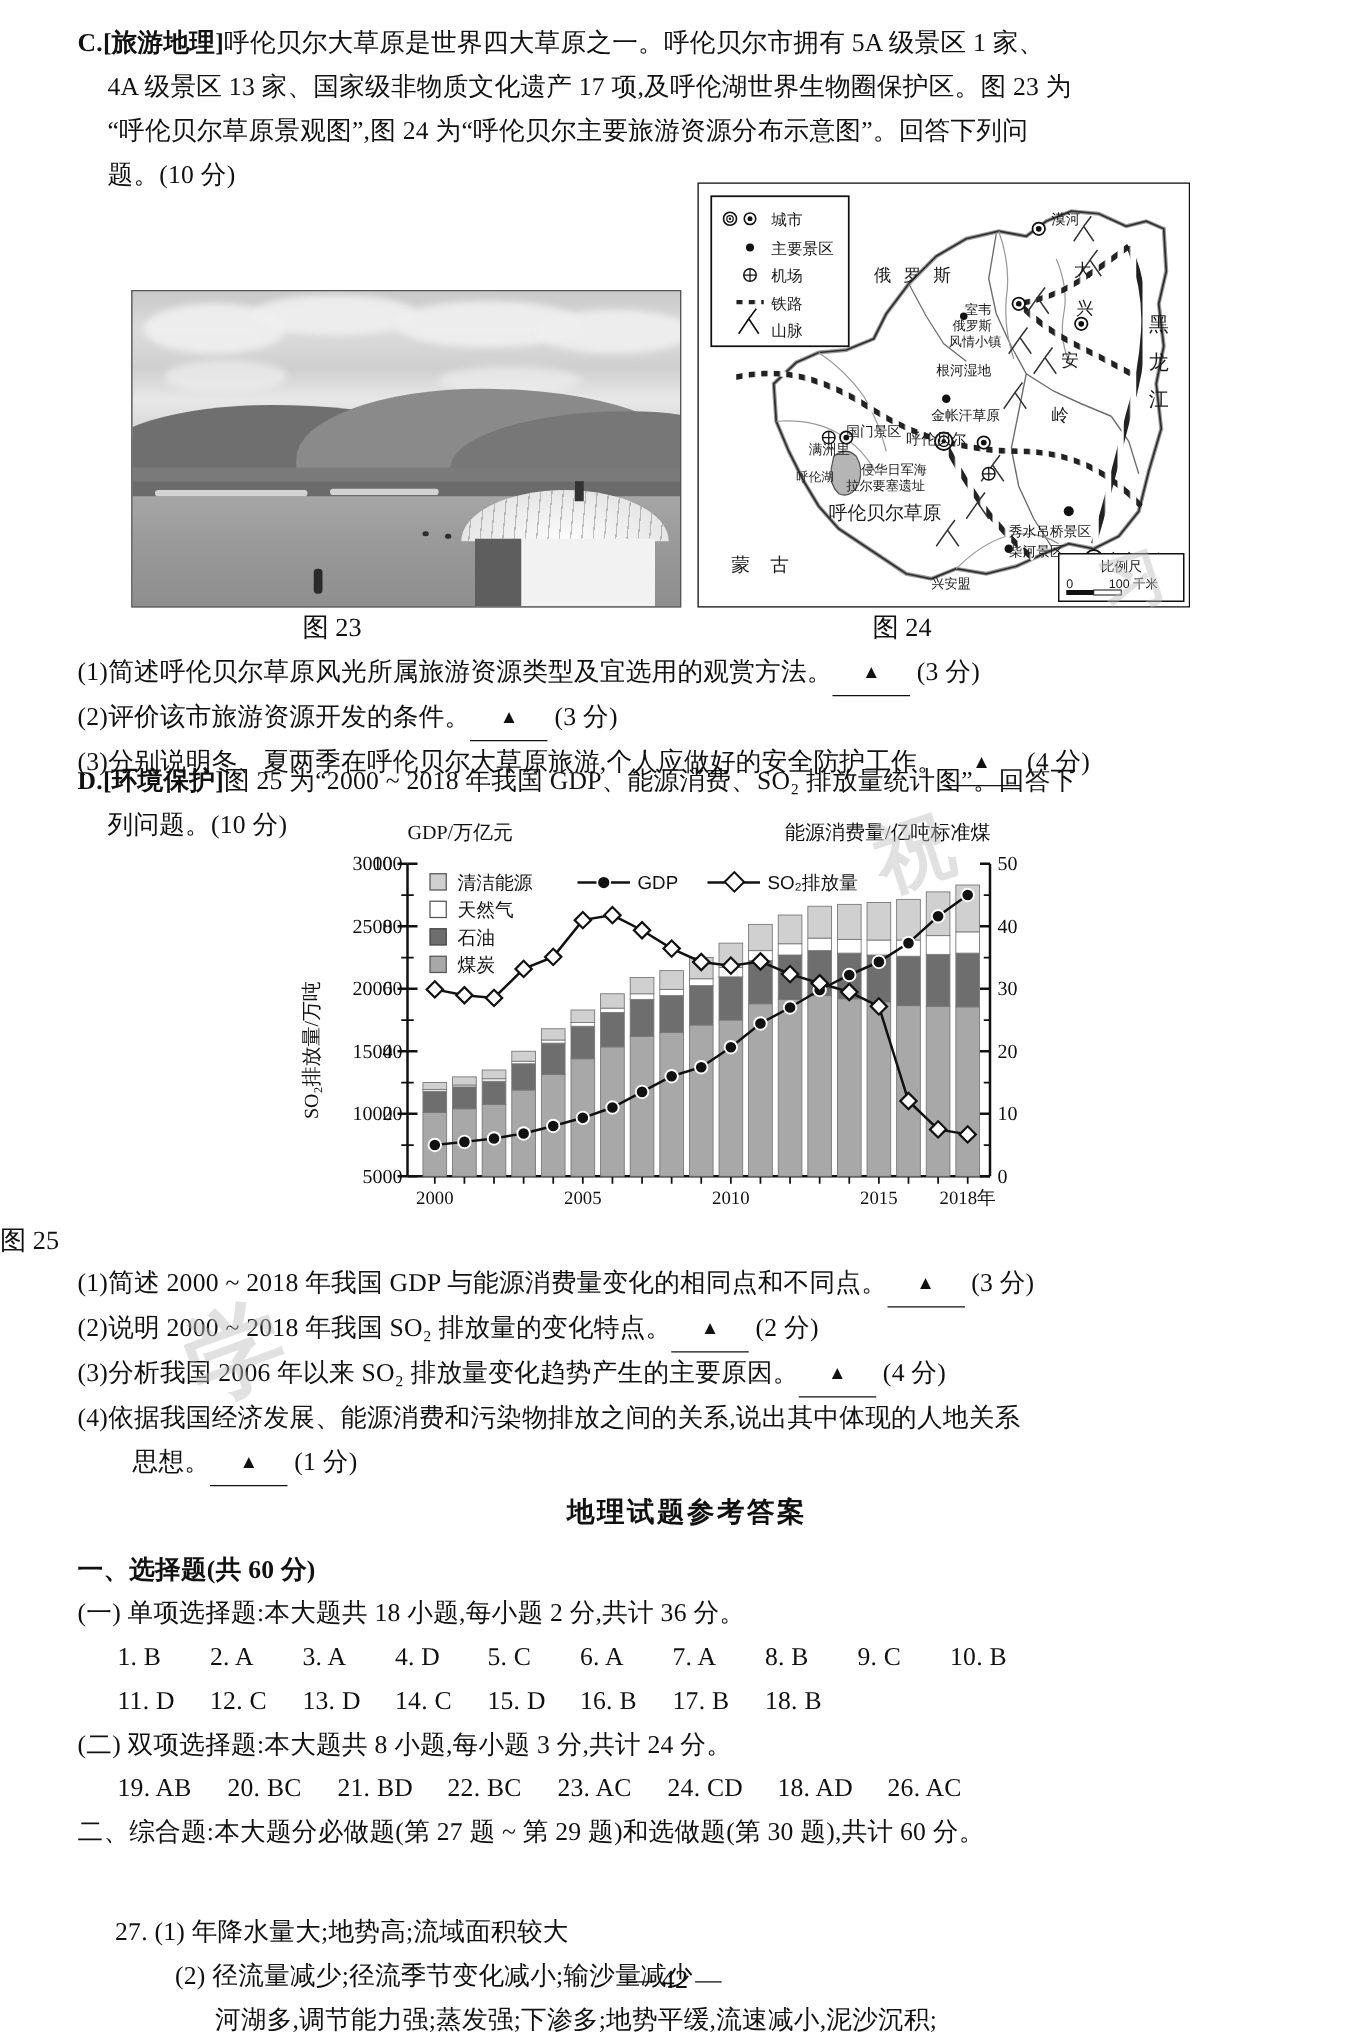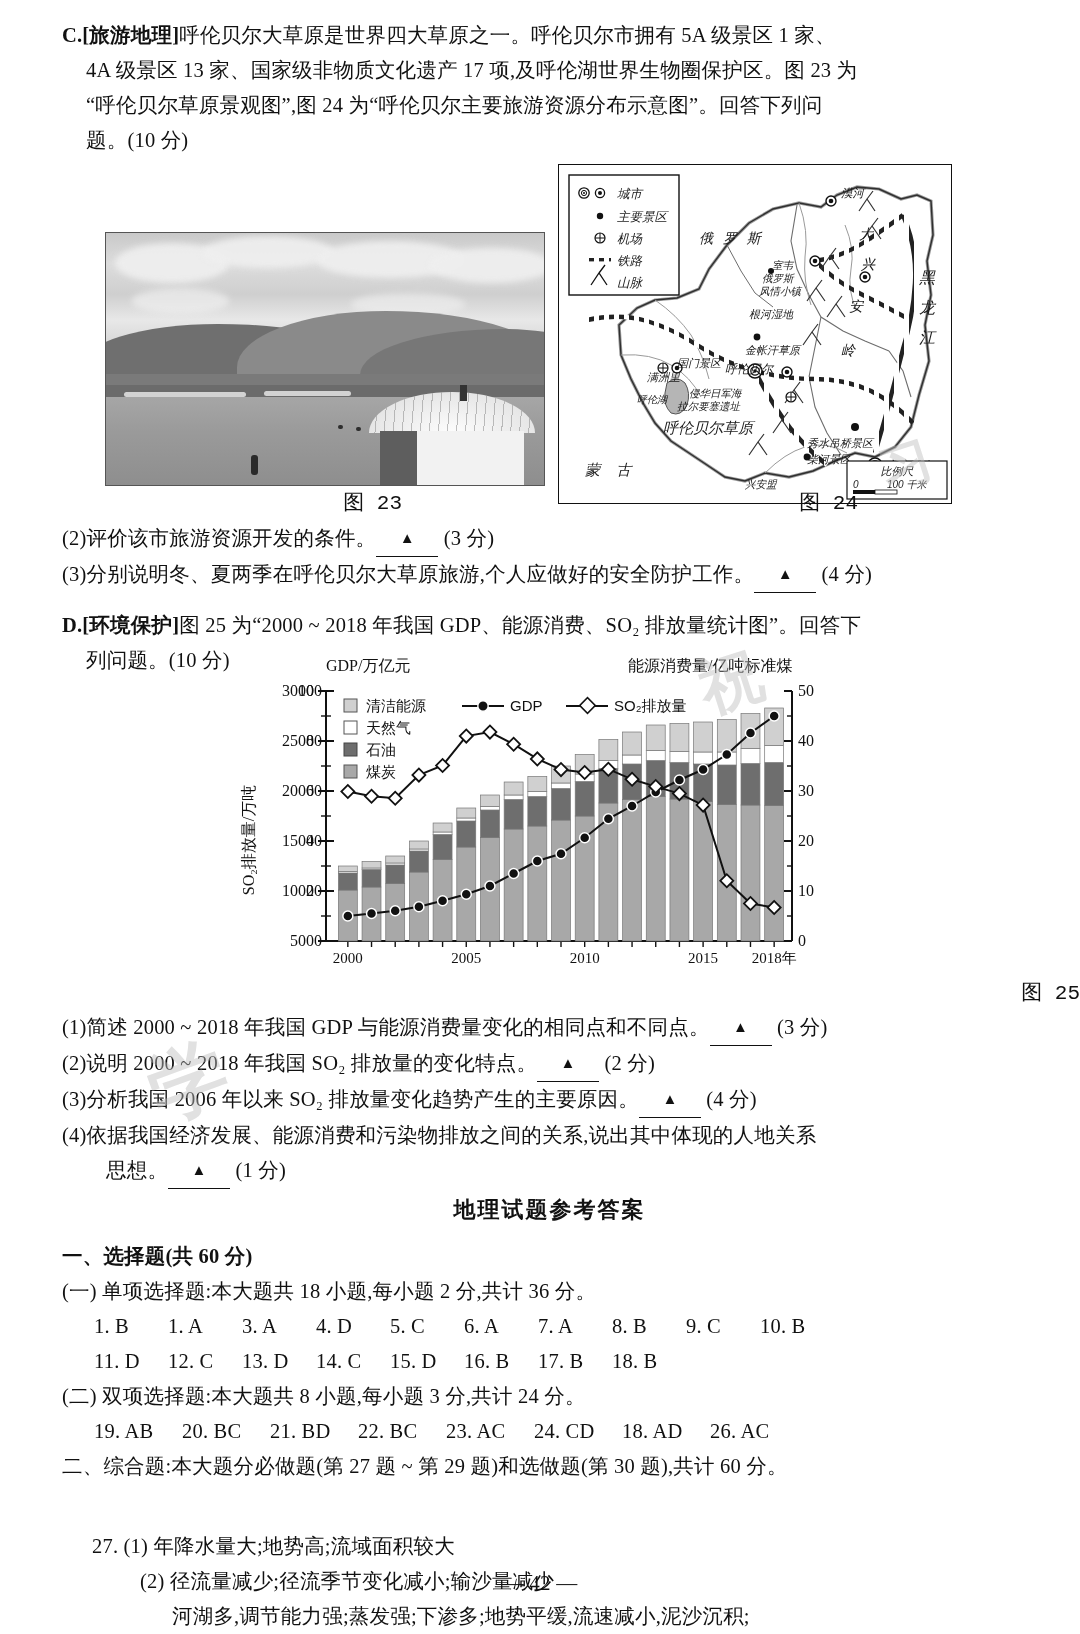--- a/index.html
+++ b/index.html
@@ -49,25 +49,25 @@
      border-radius:50% 50% 0 0/100% 100% 0 0;border-bottom:none;}
   .yurt .ribs{position:absolute;left:0;top:0;width:100%;height:44%;
      background:repeating-linear-gradient(95deg,rgba(140,140,140,.55) 0 1px,transparent 1px 9px);
      border-radius:50% 50% 0 0/100% 100% 0 0;}
   .yurt .body{position:absolute;left:7%;top:42%;width:86%;height:58%;background:#f2f2f2;}
   .yurt .door{position:absolute;left:7%;top:42%;width:22%;height:58%;background:#5e5e5e;}
   .yurt .chim{position:absolute;left:55%;top:-7%;width:7px;height:16px;background:#333;}
   .person{position:absolute;left:33%;top:88%;width:7px;height:20px;background:#2a2a2a;border-radius:3px;}
 
   
-  #map{position:absolute;left:496px;top:24px;width:392px;height:338px;border:1.6px solid #111;background:#e5e5e5;overflow:hidden;font-style:italic;}
+  #map{position:absolute;left:496px;top:6px;width:392px;height:338px;border:1.6px solid #111;background:#e5e5e5;overflow:hidden;}
   #map svg{display:block;}
   .mlabel{font-family:"Liberation Sans","DejaVu Sans",sans-serif;fill:#1a1a1a;}
 
-  .figcap{position:absolute;text-align:right;font-size:21px;font-family:Liberation Mono, monospace;}
+  .figcap{position:absolute;text-align:left;font-size:21px;}
 
   
   #blockD{position:absolute;left:62px;top:608px;width:975px;}
 
   
   #chartwrap{position:absolute;left:240px;top:655px;width:600px;height:330px;}
   #chartwrap svg{display:block;}
   .ax{font-family:"Liberation Serif","DejaVu Serif",serif;font-size:16px;fill:#111;}
   .axs{font-family:"Liberation Serif","DejaVu Serif",serif;font-size:15px;fill:#111;}
   .lg{font-family:"Liberation Sans","DejaVu Sans",sans-serif;font-size:15px;fill:#111;}
@@ -277,20 +277,23 @@
           <rect x="28" y="29" width="22" height="4" fill="#fff" stroke="#111" stroke-width=".8"></rect>
         </g>
       </svg>
     </div>
 
     <div class="figcap" style="left:180px;top:348px;width:160px;">图 23</div>
     <div class="figcap" style="left:636px;top:348px;width:160px;">图 24</div>
   </div>
 
   <div class="ctext" style="position:absolute;left:62px;top:521px;width:975px;">
+    <div class="arow">
+      <span>(1)</span><span>简述呼伦贝尔草原风光所属旅游资源类型及宜选用的观赏方法。</span><span class="blank"><span class="tri">▲</span></span> <span>(3 分)</span>
+    </div>
     <div class="arow">
       <span>(2)</span><span>评价该市旅游资源开发的条件。</span><span class="blank"><span class="tri">▲</span></span> <span>(3 分)</span>
     </div>
     <div class="arow">
       <span>(3)</span><span>分别说明冬、夏两季在呼伦贝尔大草原旅游,个人应做好的安全防护工作。</span><span class="blank"><span class="tri">▲</span></span> <span>(4 分)</span>
     </div>
   </div>
 
   <div id="blockD" class="ctext">
     <div class="arow">
@@ -557,21 +560,21 @@
     </div>
     <div class="arow" style="padding-left:44px;">
       <span>思想。</span><span class="blank"><span class="tri">▲</span></span> <span>(1 分)</span>
     </div>
   </div>
 
   <div id="answers">
     <div id="anstitle">地理试题参考答案</div>
     <div class="ctext arow bold">一、选择题(共 60 分)</div>
     <div class="ctext arow"><span>(一) 单项选择题:本大题共 18 小题,每小题 2 分,共计 36 分。</span></div>
-    <div class="ctext arow achoices" id="srow1"><span>1. B</span><span>1. A</span><span>3. A</span><span>4. D</span><span>5. C</span><span>6. A</span><span>7. A</span><span>8. B</span><span>9. C</span><span>10. B</span></div>
+    <div class="ctext arow achoices" id="srow1"><span>1. B</span><span>2. A</span><span>3. A</span><span>4. D</span><span>5. C</span><span>6. A</span><span>7. A</span><span>8. B</span><span>9. C</span><span>10. B</span></div>
     <div class="ctext arow achoices" id="srow2"><span>11. D</span><span>12. C</span><span>13. D</span><span>14. C</span><span>15. D</span><span>16. B</span><span>17. B</span><span>18. B</span></div>
     <div class="ctext arow"><span>(二) 双项选择题:本大题共 8 小题,每小题 3 分,共计 24 分。</span></div>
     <div class="ctext arow achoices" id="drow"><span class="w2">19. AB</span><span class="w2">20. BC</span><span class="w2">21. BD</span><span class="w2">22. BC</span><span class="w2">23. AC</span><span class="w2">24. CD</span><span class="w2">18. AD</span><span class="w2">26. AC</span></div>
     <div class="ctext arow"><span>二、综合题:本大题分必做题(第 27 题 ~ 第 29 题)和选做题(第 30 题),共计 60 分。</span></div>
     <div class="ctext arow" style="padding-left:30px;margin-top:45px;">27. (1) 年降水量大;地势高;流域面积较大</div>
     <div class="ctext arow" style="padding-left:78px;">(2) 径流量减少;径流季节变化减小;输沙量减少</div>
     <div class="ctext arow" style="padding-left:110px;">河湖多,调节能力强;蒸发强;下渗多;地势平缓,流速减小,泥沙沉积;</div>
   </div>
 
   <div id="pagenum" class="ctext">— 42 —</div>

